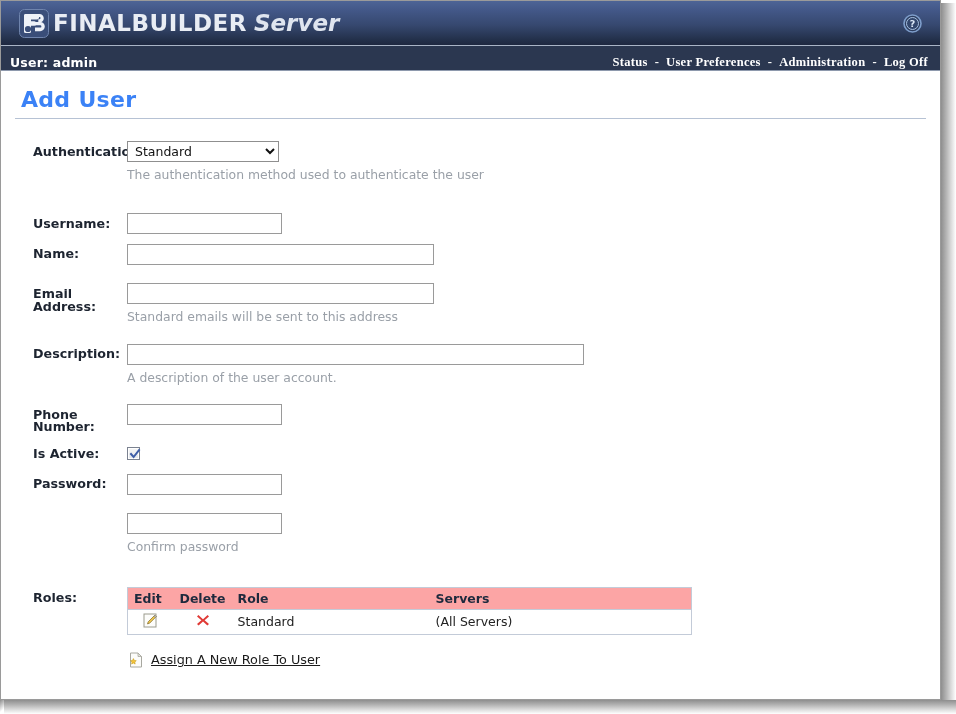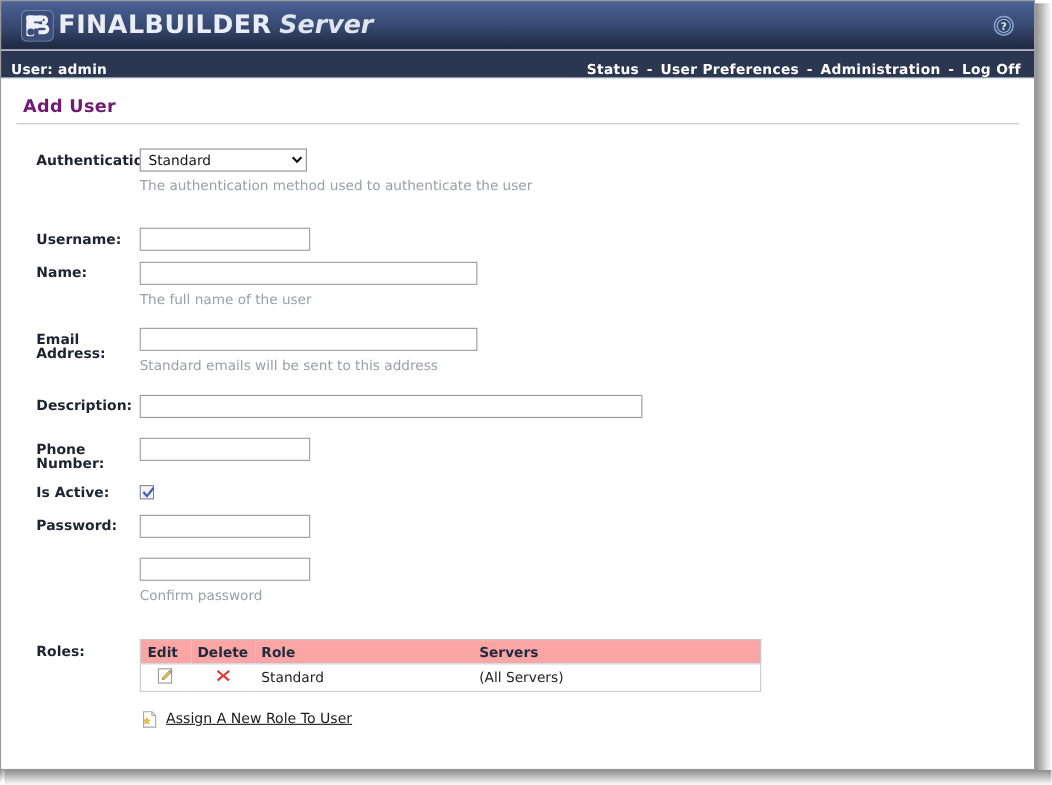--- a/index.html
+++ b/index.html
@@ -103,36 +103,37 @@
     font-weight: bold;
     letter-spacing: 0.2px;
   }
   .navlinks {
     display: flex;
     align-items: center;
     color: #ffffff;
     font-size: 12.5px;
     font-weight: bold;
     letter-spacing: 0.3px;
+    font-family: Liberation Serif, serif;
   }
   .navlinks a {
     color: #ffffff;
     text-decoration: none;
     cursor: pointer;
   }
   .navsep { padding: 0 7px; color: #ffffff; }
 
   
   .content { padding: 0 14px; }
 
   .page-title {
     margin-top: 16px;
-    font-size: 16px;
-    font-weight: bold;
-    color: #701a75;
+    font-size: 22px;
+    font-weight: bold;
+    color: #3b82f6;
     letter-spacing: 0.3px;
     padding: 0 0 6px 6px;
     border-bottom: 1px solid #b6c2d4;
   }
 
   .form { margin-top: 22px; }
 
   .row {
     display: flex;
     align-items: flex-start;
@@ -317,40 +318,40 @@
             <input type="text" class="w155" value="" style="">
           </div>
         </div>
 
         <div class="spacer-sm"></div>
 
         <div class="row">
           <div class="label">Name:</div>
           <div class="field">
             <input type="text" class="w307" value="" style="">
-            <div class="hint">The full name of the user</div>
           </div>
         </div>
 
         <div class="spacer-md"></div>
 
         <div class="row">
           <div class="label">Email Address:</div>
           <div class="field">
             <input type="text" class="w307" value="" style="">
             <div class="hint">Standard emails will be sent to this address</div>
           </div>
         </div>
 
         <div class="spacer-md"></div>
 
         <div class="row">
           <div class="label">Description:</div>
           <div class="field">
             <input type="text" class="w457" value="" style="">
+            <div class="hint">A description of the user account.</div>
           </div>
         </div>
 
         <div class="spacer-md"></div>
 
         <div class="row">
           <div class="label">Phone Number:</div>
           <div class="field">
             <input type="text" class="w155" value="" style="">
           </div>

